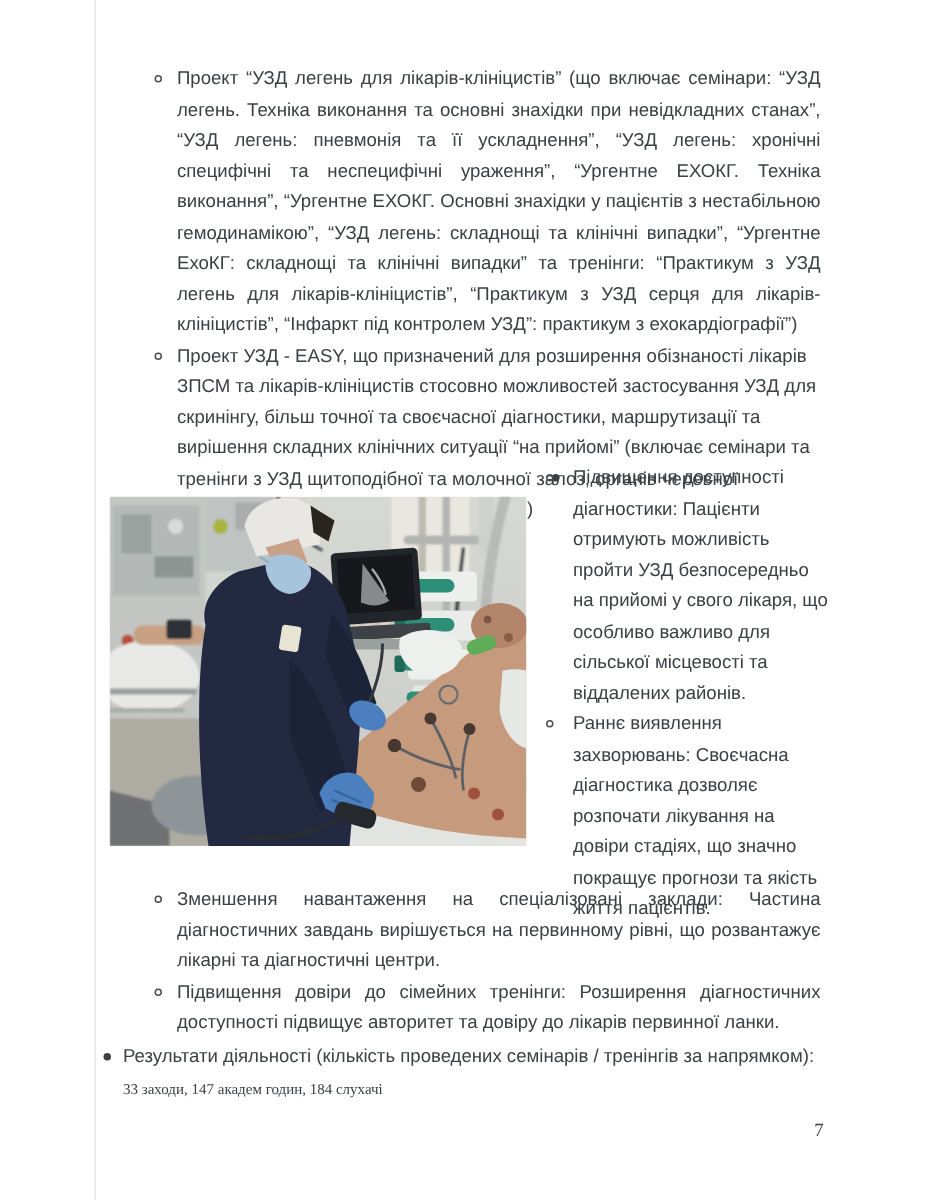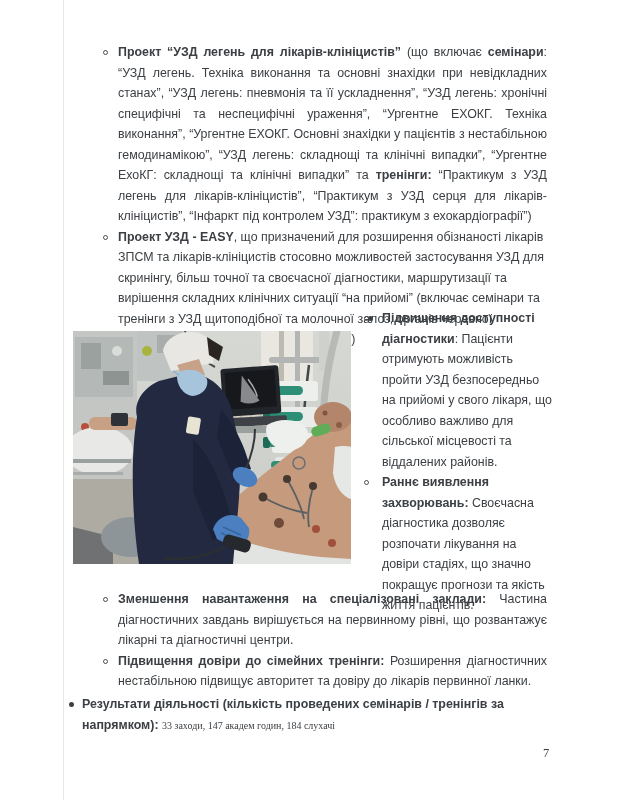--- a/index.html
+++ b/index.html
@@ -26,21 +26,21 @@
   .pl13{padding-left:13px;}
   .mk{
     position:absolute;top:8px;width:5px;height:5px;border-radius:50%;
     box-sizing:border-box;
   }
   .mk.hollow{border:1px solid #494d52;left:0;}
   .mk.filled{background:#3c4044;left:0;}
   .rcol .mk.hollow{left:1px;}
   .rcol .mk.filled{left:5px;}
   .just{text-align:justify;}
-  b,.b{font-weight:700;}
+  b,.b{font-weight:400;}
   .serif{font-family:Liberation Serif, serif;font-size:10px;}
   .photo{
     position:absolute;left:73px;top:331px;width:278px;height:233px;
     overflow:hidden;
   }
   .photo svg{display:block;}
   .pagenum{
     position:absolute;left:536px;top:743px;width:20px;
     font-family:"Liberation Serif", serif;font-size:12.5px;color:#3c4044;
     text-align:center;
@@ -182,21 +182,21 @@
     </div>
   </section>
 
   <section class="abs" style="left:103px;top:589px;width:444px;">
     <div class="li pl15">
       <span class="mk hollow"></span>
       <p class="txt just"><b>Зменшення навантаження на спеціалізовані заклади:</b><span> Частина діагностичних завдань вирішується на первинному рівні, що розвантажує лікарні та діагностичні центри.</span></p>
     </div>
     <div class="li pl15">
       <span class="mk hollow"></span>
-      <p class="txt just"><b>Підвищення довіри до сімейних тренінги:</b><span> Розширення діагностичних нестабільною підвищує авторитет та довіру до лікарів первинної ланки.</span></p>
+      <p class="txt just"><b>Підвищення довіри до сімейних тренінги:</b><span> Розширення діагностичних доступності підвищує авторитет та довіру до лікарів первинної ланки.</span></p>
     </div>
   </section>
 
   <section class="abs" style="left:69px;top:694px;width:480px;">
     <div class="li pl13">
       <span class="mk filled"></span>
       <p class="txt"><b>Результати діяльності (кількість проведених семінарів / тренінгів за напрямком): </b><span class="serif">33 заходи, 147 академ годин,  184 слухачі</span></p>
     </div>
   </section>
 

